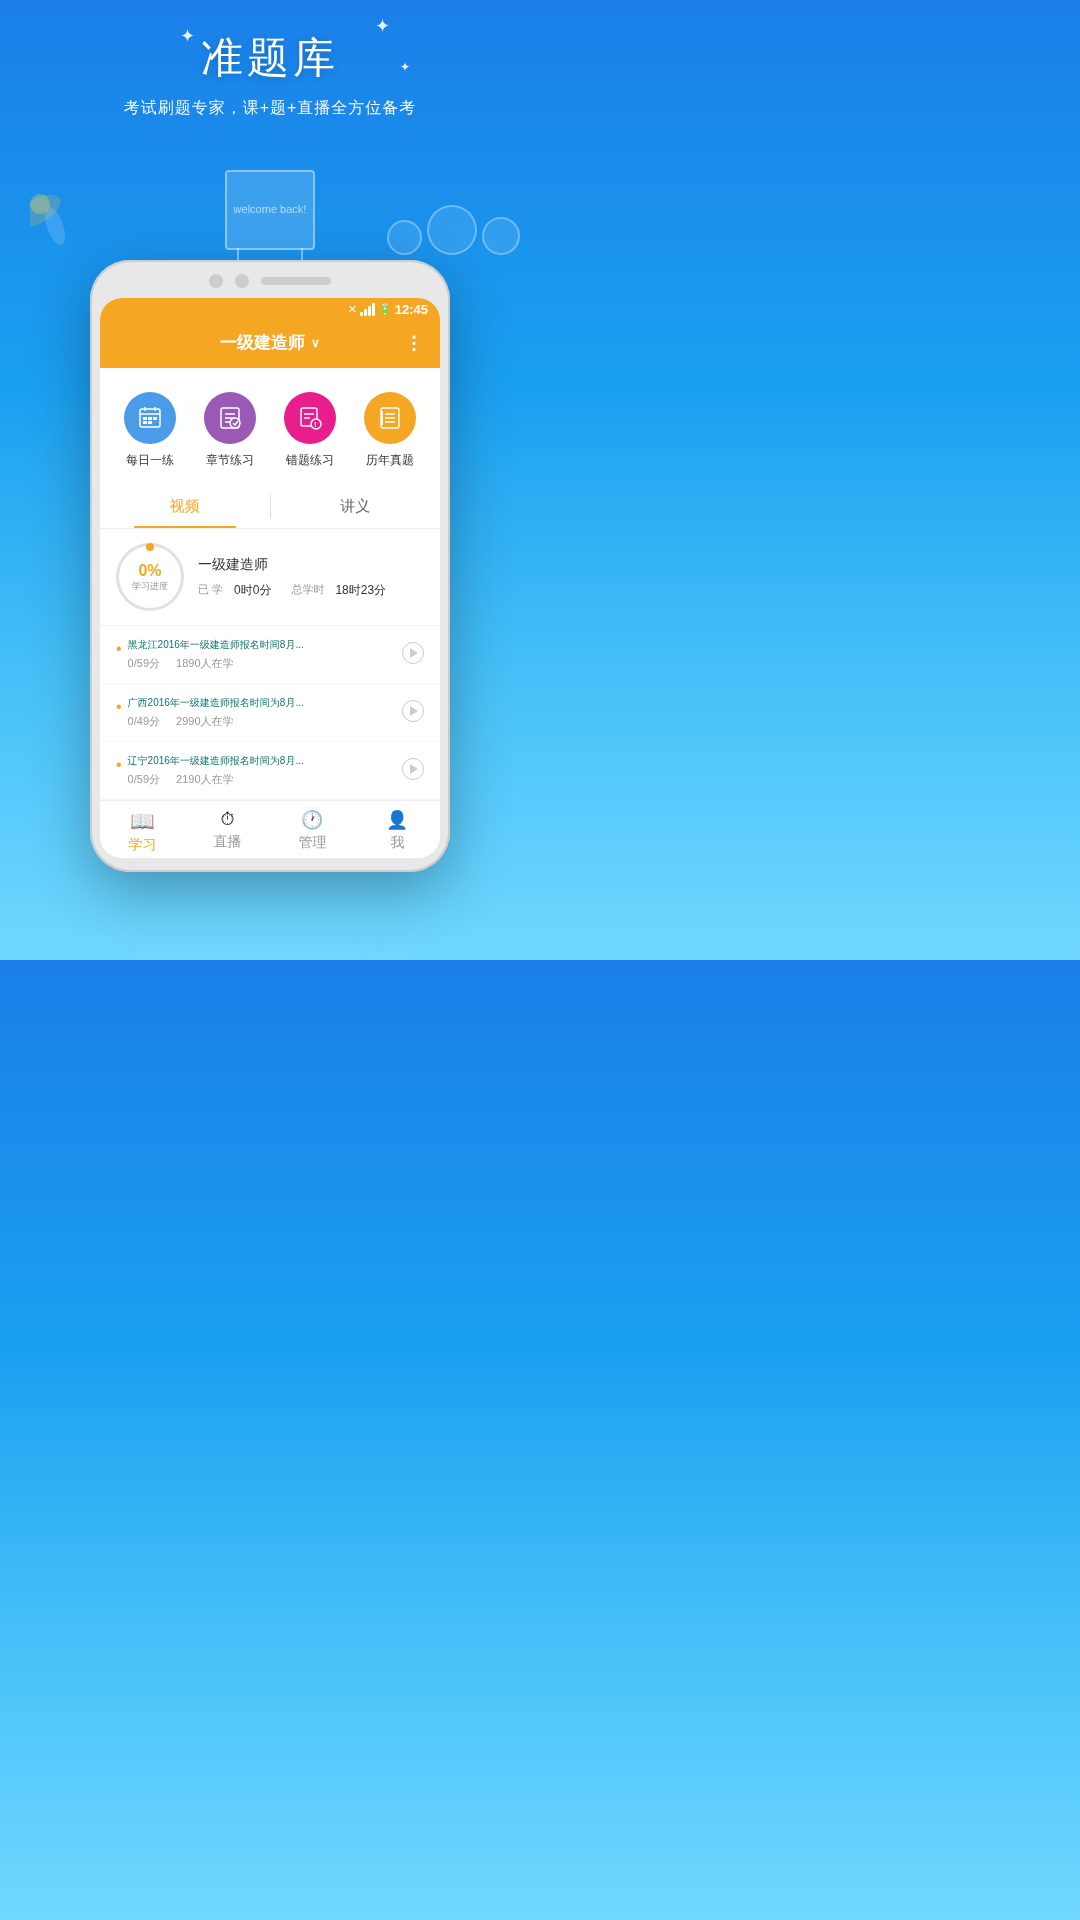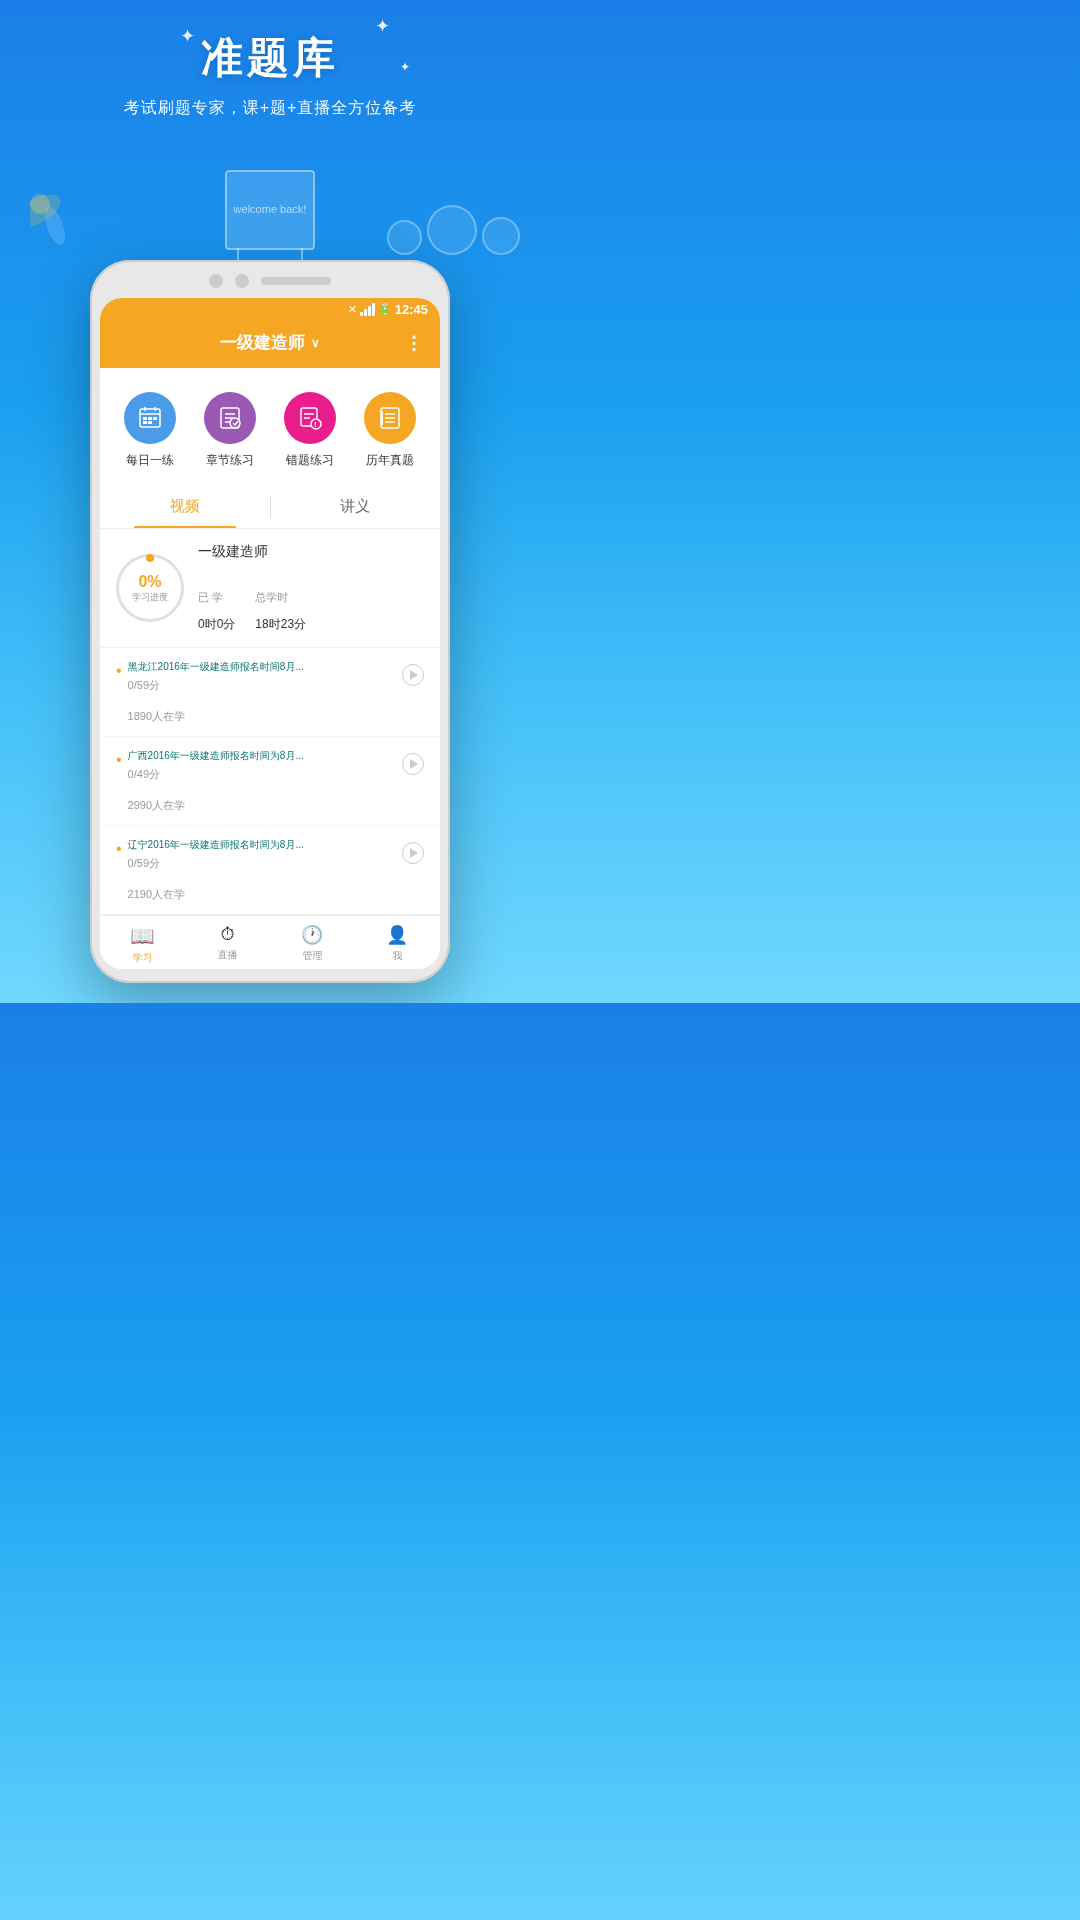--- a/index.html
+++ b/index.html
@@ -20,21 +20,21 @@
       overflow: hidden;
       display: flex;
       flex-direction: column;
       align-items: center;
       justify-content: flex-start;
       padding-top: 30px;
     }
     .hero-title {
       font-size: 42px;
       color: #fff;
-      font-weight: bold;
+      font-weight: normal;
       letter-spacing: 4px;
       text-shadow: 0 2px 8px rgba(0,0,0,0.2);
       position: relative;
       z-index: 2;
     }
     .hero-subtitle {
       font-size: 16px;
       color: rgba(255,255,255,0.95);
       margin-top: 12px;
       letter-spacing: 1px;
@@ -328,23 +328,22 @@
       color: #333;
       font-weight: 500;
       margin-bottom: 8px;
     }
     .progress-stats {
       display: flex;
       gap: 20px;
     }
     .progress-stat {
       display: flex;
-      flex-direction: column;
+      flex-direction: row;
       gap: 11px;
-      margin-top: 21px;
     }
     .progress-stat-label {
       font-size: 11px;
       color: #999;
     }
     .progress-stat-value {
       font-size: 12px;
       color: #333;
     }
 
@@ -376,21 +375,20 @@
       flex: 1;
     }
     .video-title {
       font-size: 10px;
       color: #0f766e;
       margin-bottom: 4px;
     }
     .video-meta {
       display: flex;
       gap: 16px;
-      flex-direction: column;
     }
     .video-duration {
       font-size: 11px;
       color: #999;
     }
     .video-students {
       font-size: 11px;
       color: #999;
     }
     .play-btn {
@@ -424,21 +422,21 @@
       flex: 1;
       display: flex;
       flex-direction: column;
       align-items: center;
       gap: 3px;
     }
     .nav-icon {
       font-size: 20px;
     }
     .nav-label {
-      font-size: 10px;
+      font-size: 14px;
       color: #999;
     }
     .nav-label.active {
       color: #f5a623;
     }
     .nav-icon-active {
       color: #f5a623;
     }
   </style>
 </head>

